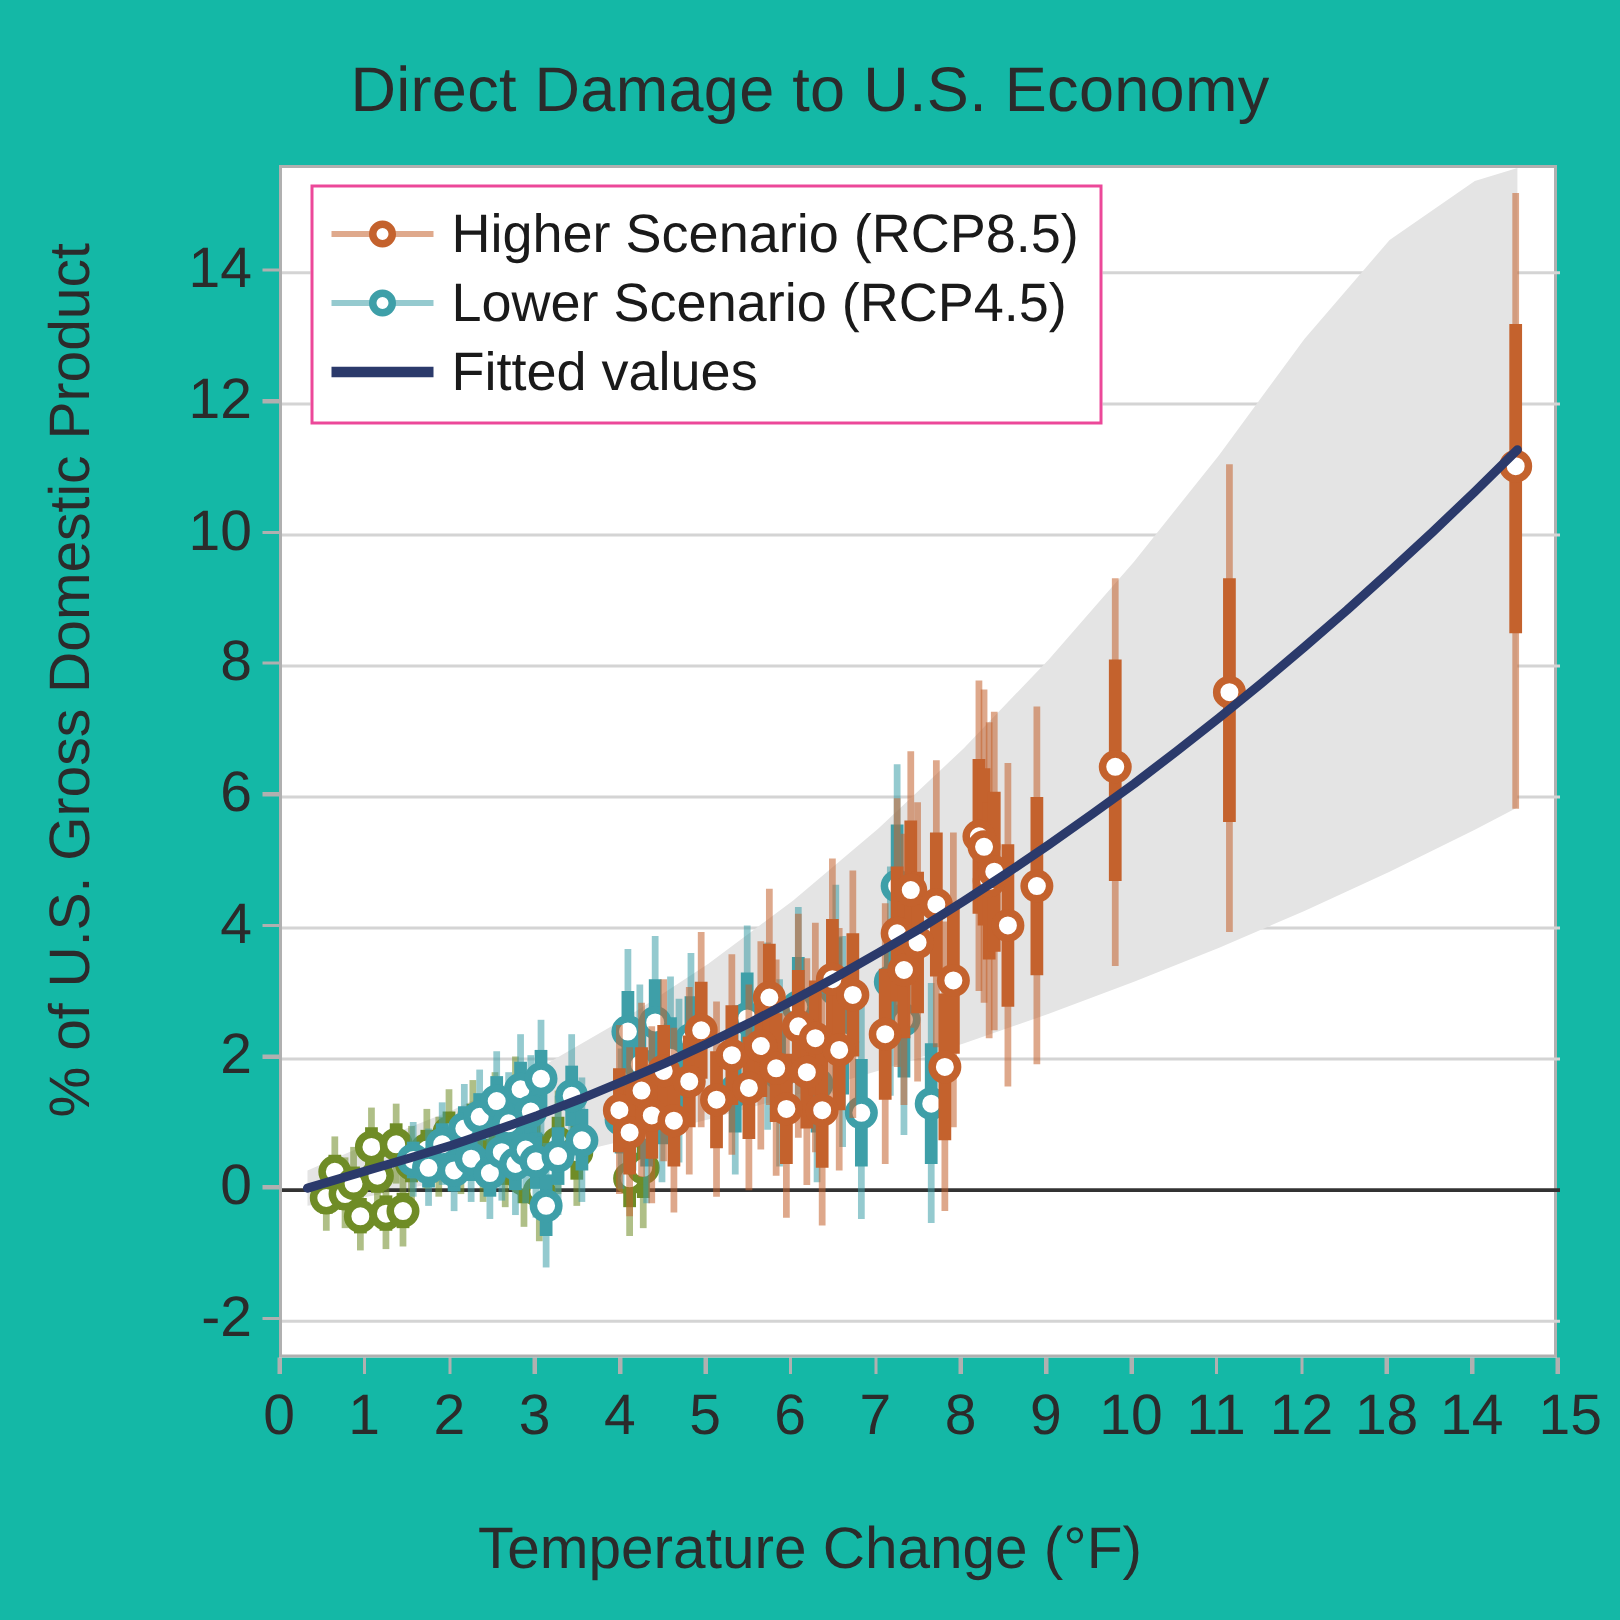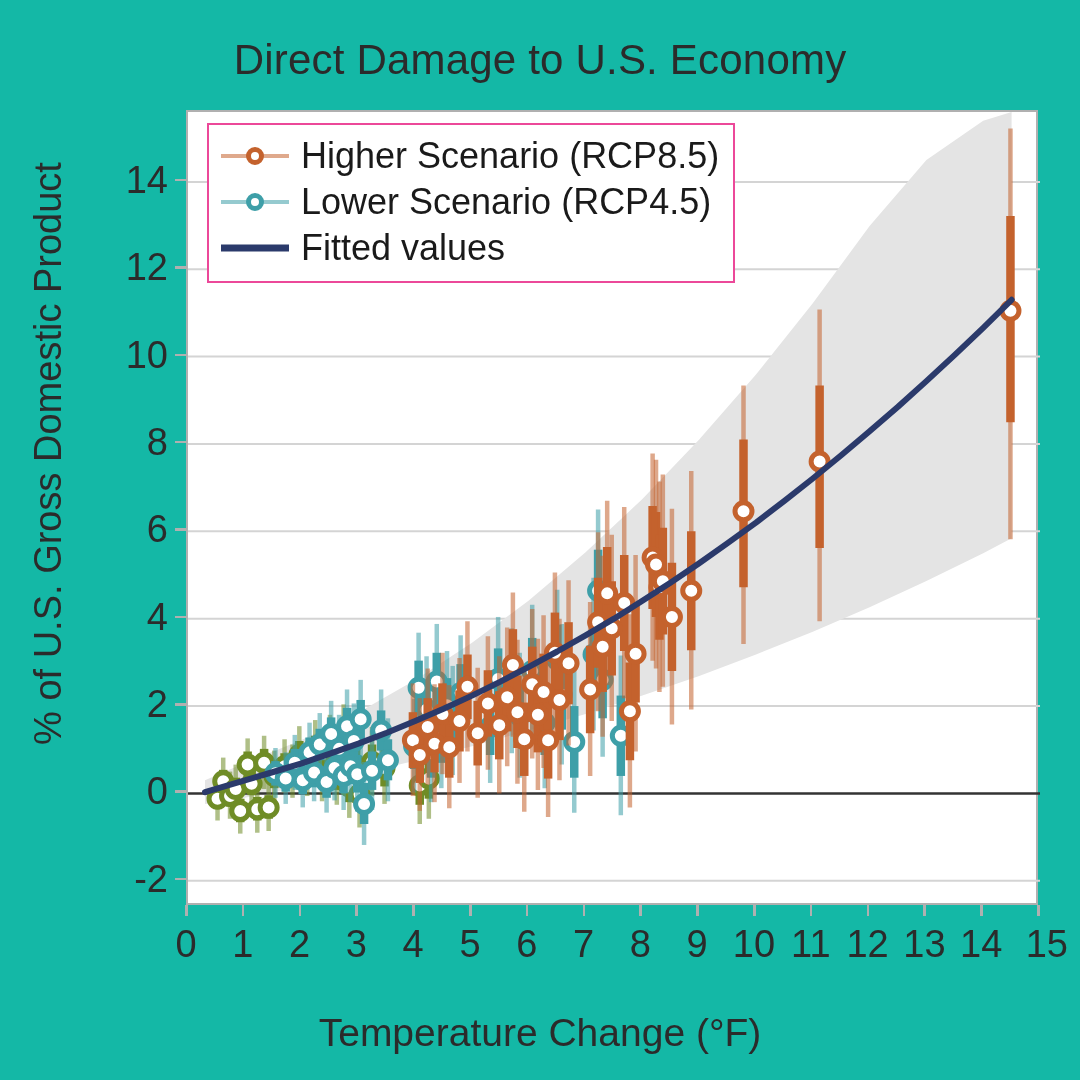--- a/index.html
+++ b/index.html
@@ -110,21 +110,21 @@
       <div class="xtick-label" style="left: 640.4px; top: 923px;">8</div>
       <div class="xtick-mark" style="left: 639.4px; top: 905px;"></div>
       <div class="xtick-label" style="left: 697.2px; top: 923px;">9</div>
       <div class="xtick-mark" style="left: 696.2px; top: 905px;"></div>
       <div class="xtick-label" style="left: 754px; top: 923px;">10</div>
       <div class="xtick-mark" style="left: 753px; top: 905px;"></div>
       <div class="xtick-label" style="left: 810.8px; top: 923px;">11</div>
       <div class="xtick-mark" style="left: 809.8px; top: 905px;"></div>
       <div class="xtick-label" style="left: 867.6px; top: 923px;">12</div>
       <div class="xtick-mark" style="left: 866.6px; top: 905px;"></div>
-      <div class="xtick-label" style="left: 924.4px; top: 923px;">13</div>
+      <div class="xtick-label" style="left: 924.4px; top: 923px;">18</div>
       <div class="xtick-mark" style="left: 923.4px; top: 905px;"></div>
       <div class="xtick-label" style="left: 981.2px; top: 923px;">14</div>
       <div class="xtick-mark" style="left: 980.2px; top: 905px;"></div>
       <div class="xtick-label" style="left: 1038px; top: 923px; text-align: right;">15</div>
       <div class="xtick-mark" style="left: 1037px; top: 905px;"></div>
     </div>
 
   <div id="plot-area">
     <svg id="plot-svg" viewBox="0 0 852 795" preserveAspectRatio="none">
         <g>

